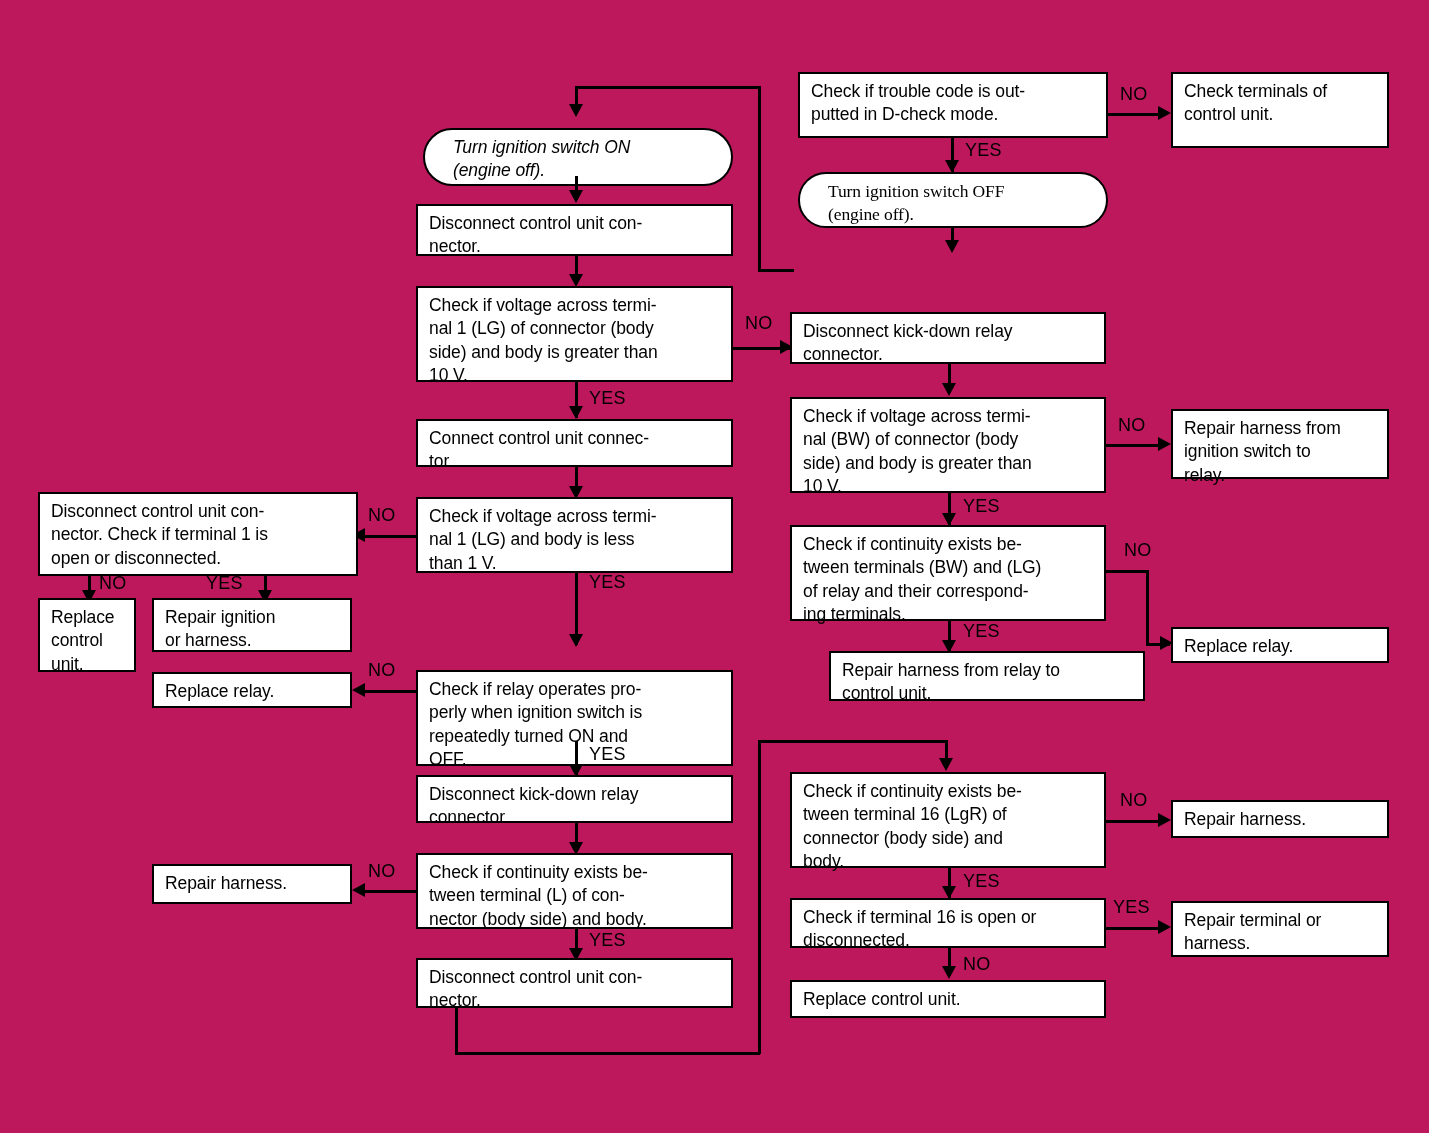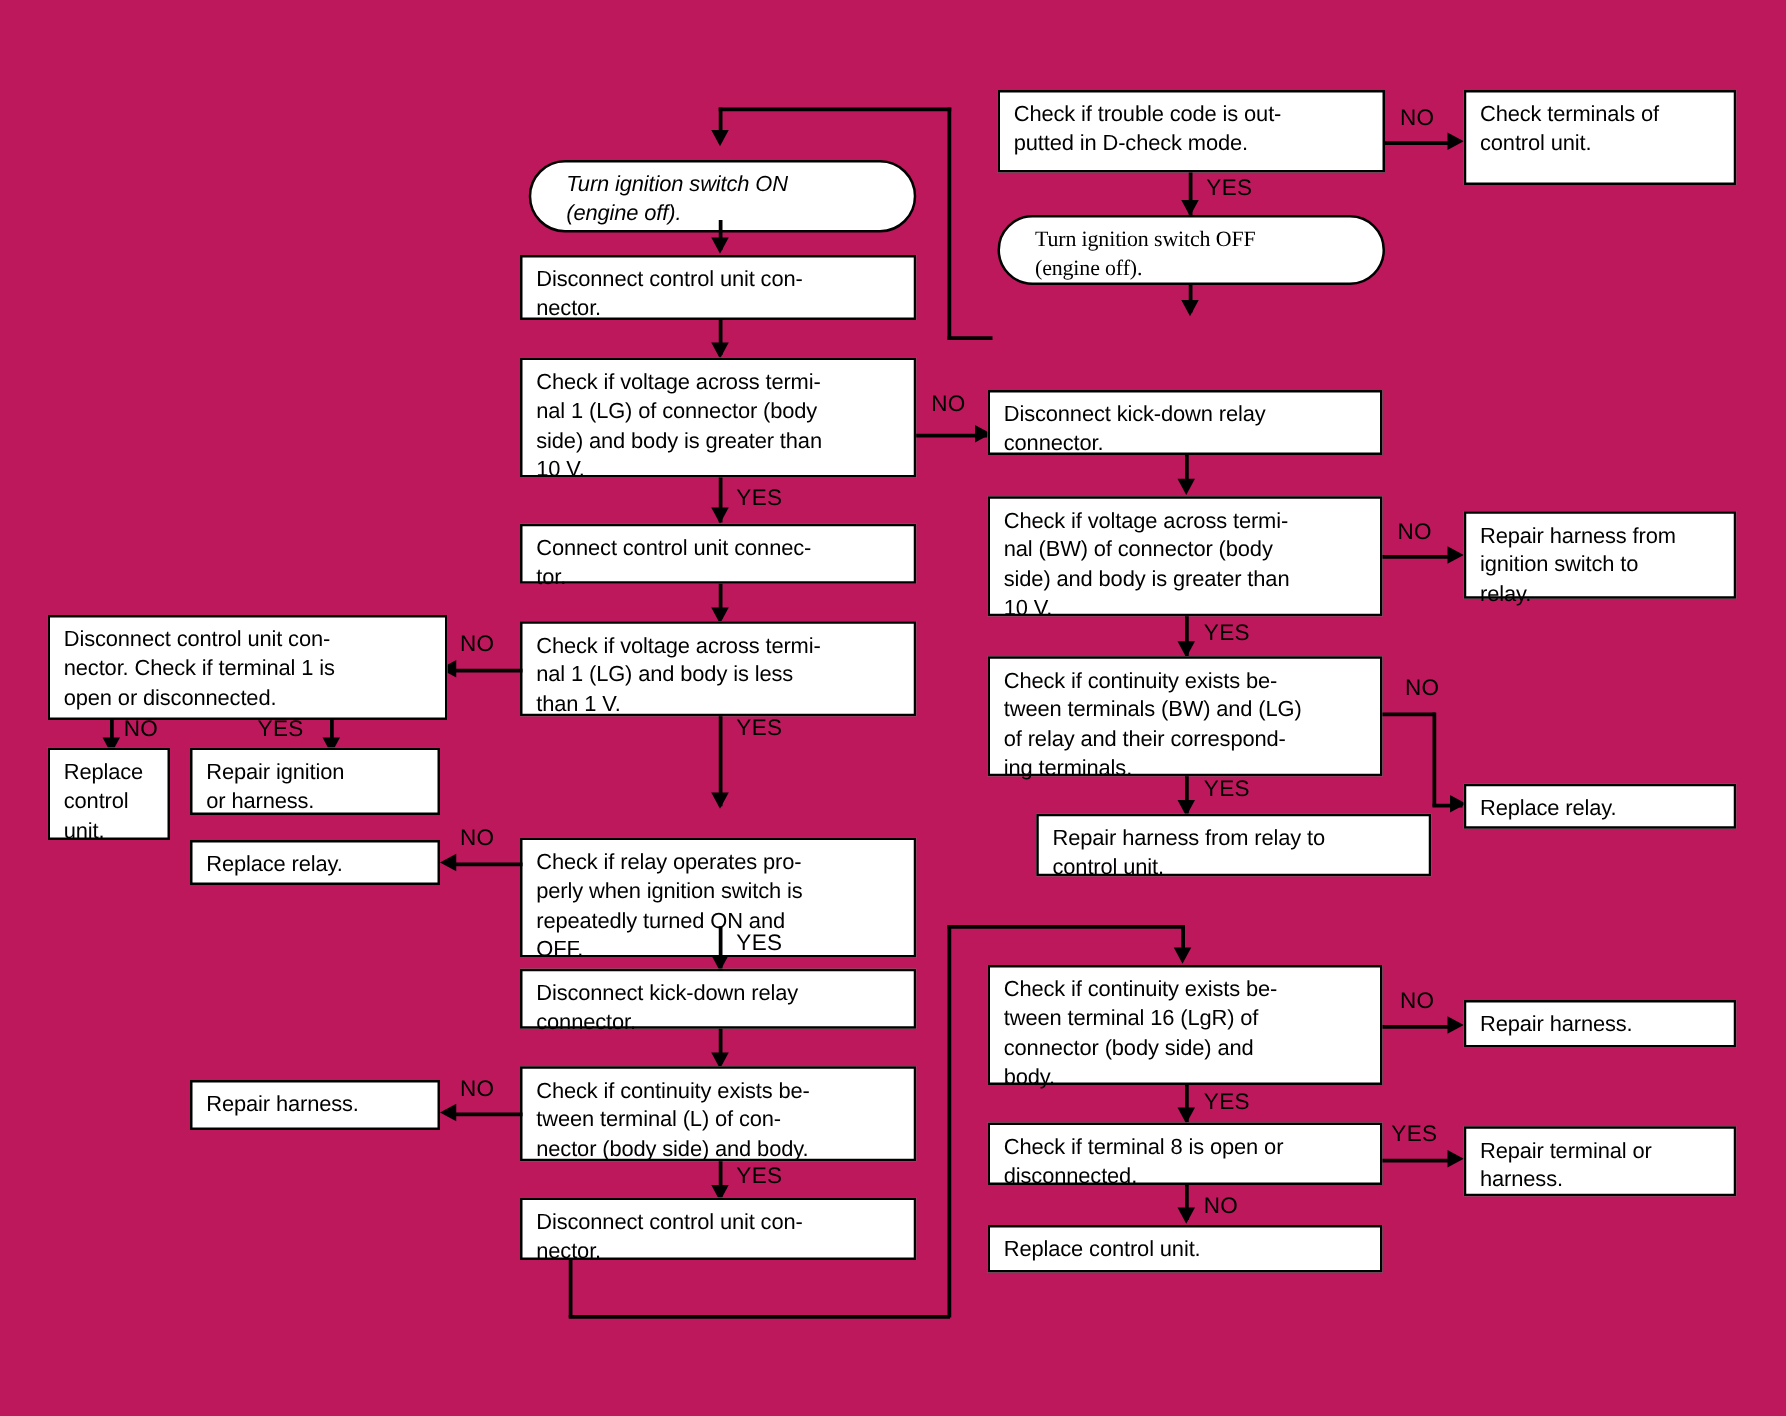--- a/index.html
+++ b/index.html
@@ -257,21 +257,21 @@
   <div class="edge h" style="left:1106px; top:820px; width:58px;"></div>
   <div class="arrow right" style="left:1158px; top:813px;"></div>
   <div class="lbl" style="left:1120px; top:790px;">NO</div>
 
   <div class="node" style="left:1171px; top:800px; width:218px; height:38px;">Repair harness.</div>
 
   <div class="edge v" style="left:948px; top:868px; height:30px;"></div>
   <div class="arrow down" style="left:942px; top:886px;"></div>
   <div class="lbl" style="left:963px; top:871px;">YES</div>
 
-  <div class="node" style="left:790px; top:898px; width:316px; height:50px;">Check if terminal 8 is open or
+  <div class="node" style="left:790px; top:898px; width:316px; height:50px;">Check if terminal 16 is open or
 disconnected.</div>
 
   <div class="edge h" style="left:1106px; top:927px; width:58px;"></div>
   <div class="arrow right" style="left:1158px; top:920px;"></div>
   <div class="lbl" style="left:1113px; top:897px;">YES</div>
 
   <div class="node" style="left:1171px; top:901px; width:218px; height:56px;">Repair terminal or
 harness.</div>
 
   <div class="edge v" style="left:948px; top:948px; height:28px;"></div>

